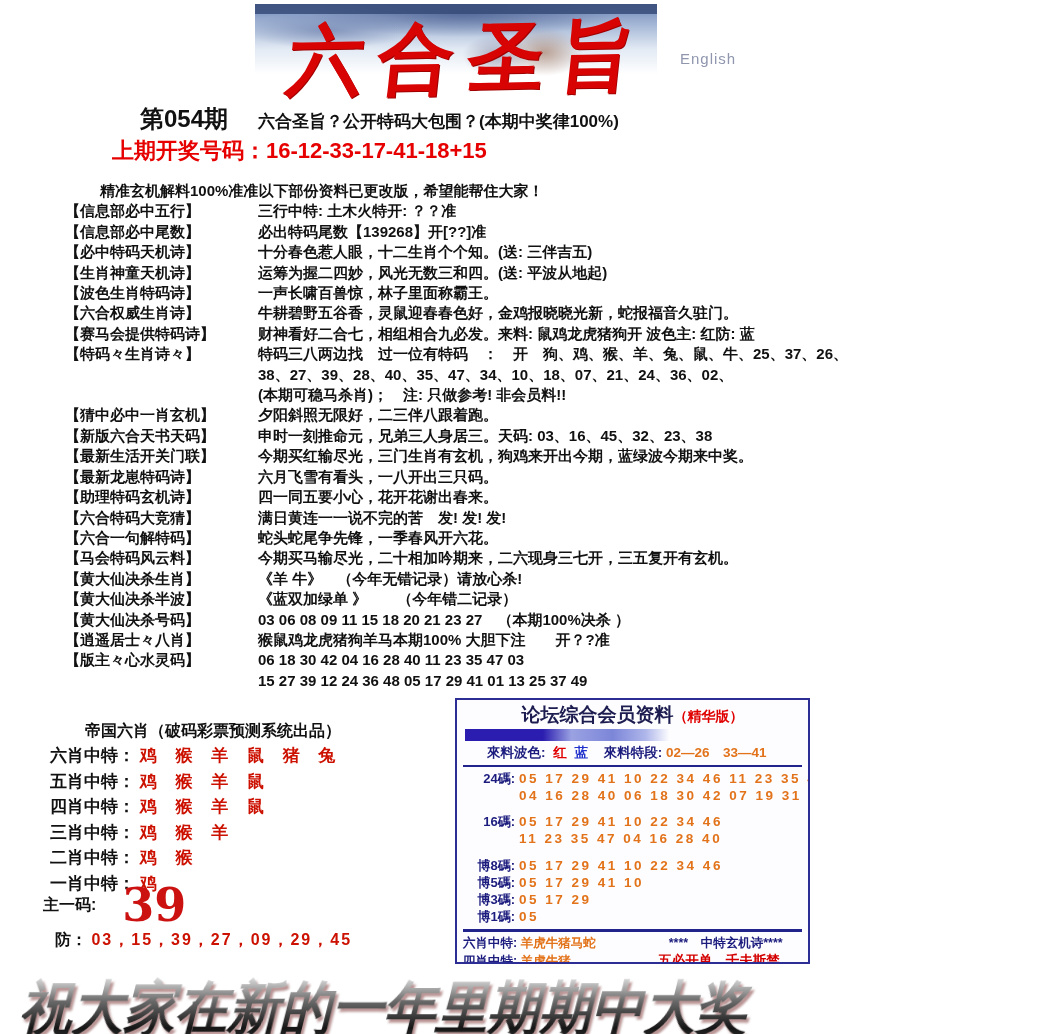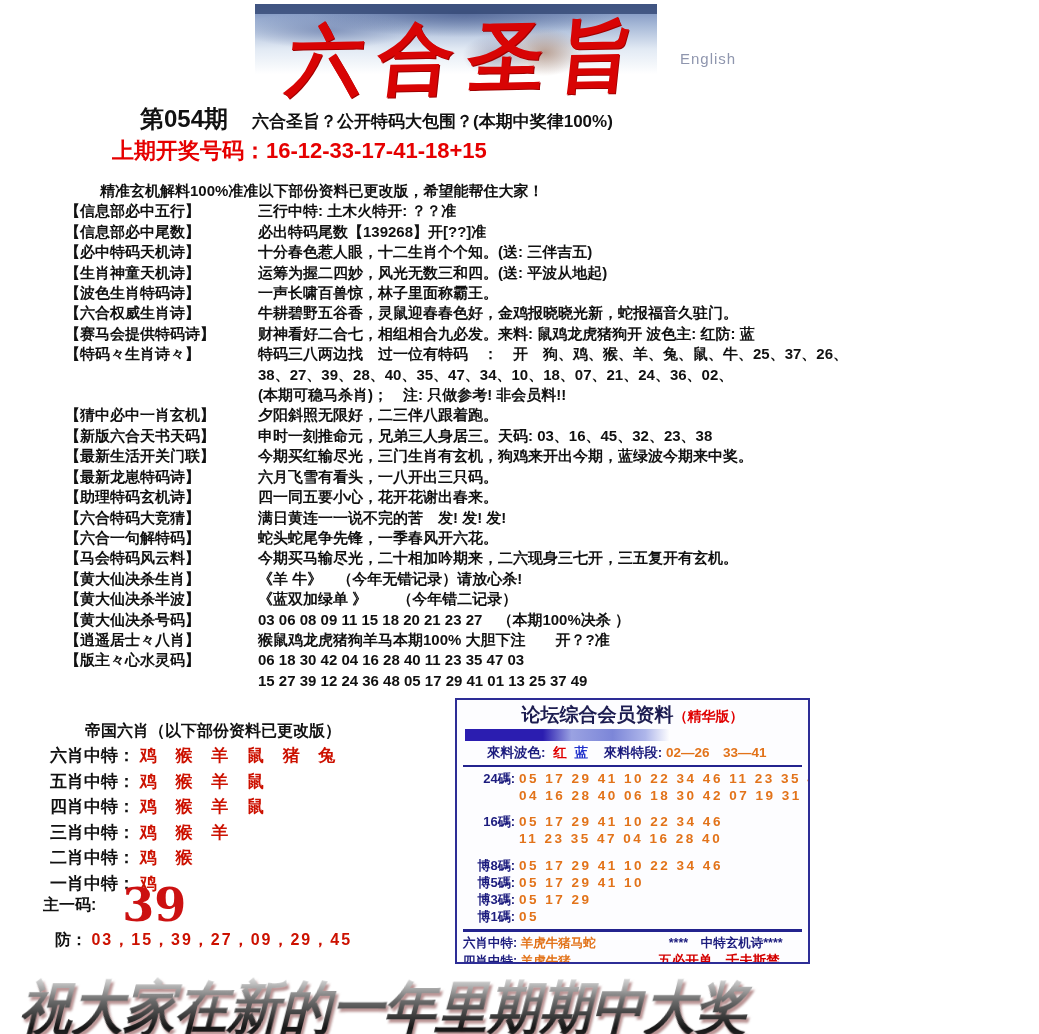--- a/index.html
+++ b/index.html
@@ -14,21 +14,21 @@
       radial-gradient(ellipse 120px 26px at 18% 34%, rgba(90,110,160,.55), transparent 70%),
       radial-gradient(ellipse 220px 34px at 52% 12%, rgba(70,90,140,.75), transparent 70%),
       linear-gradient(180deg,#7088b8 0%,#a8bad8 28%,#e2eaf4 58%,#ffffff 90%);}
   .photo .strip{position:absolute;left:0;top:0;width:100%;height:10px;background:rgba(55,75,120,.85);}
   .calligraphy{position:absolute;left:288px;top:18px;width:380px;
     font-family:"DejaVu Serif","Liberation Serif",serif;font-weight:900;font-size:76px;line-height:80px;
     color:#d80404;letter-spacing:14px;transform:skewX(-7deg) rotate(-1deg);white-space:nowrap;
     text-shadow:1px 1px 0 #a00000;}
   .watermark{position:absolute;left:680px;top:50px;font-size:15px;color:#8f96ae;letter-spacing:1px;}
 
-  .issue-line{position:absolute;left:140px;top:103px;display:flex;align-items:baseline;gap:24px;white-space:nowrap;}
+  .issue-line{position:absolute;left:140px;top:103px;display:flex;align-items:baseline;gap:30px;white-space:nowrap;}
   .issue-no{font-size:24px;font-weight:900;}
   .issue-tag{font-size:17px;font-weight:700;}
   .last-draw{position:absolute;left:112px;top:136px;font-size:22px;font-weight:900;color:#e60000;white-space:nowrap;}
 
   
   .info-wrap{position:absolute;left:65px;top:181px;width:960px;font-size:15px;font-weight:700;}
   .irow{display:flex;line-height:20.4px;white-space:nowrap;}
   .ilabel{flex:0 0 193px;}
   .itext{flex:1;}
   .intro .ilabel{padding-left:35px;box-sizing:border-box;}
@@ -217,21 +217,21 @@
           <span class="itext">06 18 30 42 04 16 28 40 11 23 35 47 03</span>
         </div>
 
         <div class="irow">
           <span class="ilabel"></span>
           <span class="itext">15 27 39 12 24 36 48 05 17 29 41 01 13 25 37 49</span>
         </div>
       </div>
   </div>
 
-  <div class="empire-title">帝国六肖（以下部份资料已更改版）</div>
+  <div class="empire-title">帝国六肖（破码彩票预测系统出品）</div>
   <div class="empire-rows">
 
       <div class="erow">
         <span class="elabel">六肖中特：</span>
         <span class="animals">鸡 猴 羊 鼠 猪 兔</span>
       </div>
 
       <div class="erow">
         <span class="elabel">五肖中特：</span>
         <span class="animals">鸡 猴 羊 鼠</span>

